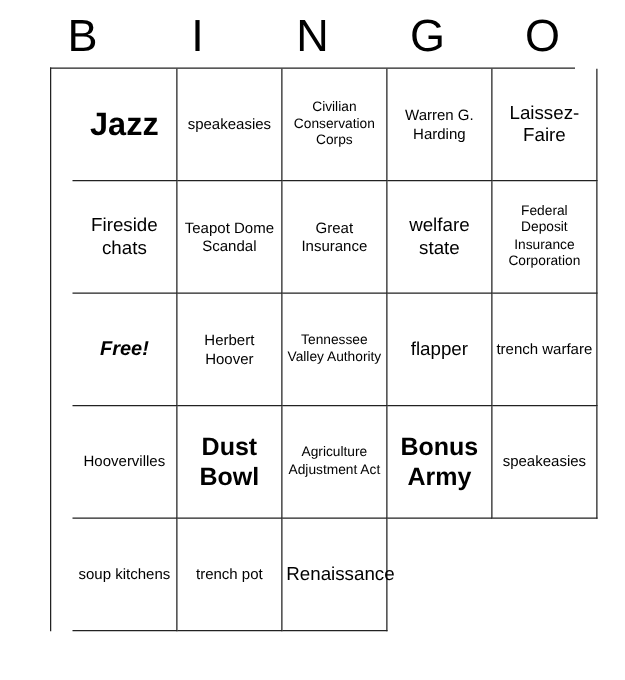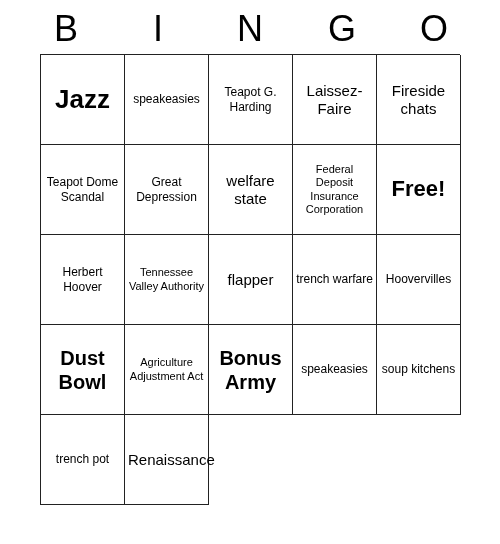--- a/index.html
+++ b/index.html
@@ -25,20 +25,21 @@
       width: 84px;
       text-align: center;
     }
     .bingo-grid {
       display: grid;
       grid-template-columns: repeat(5, 84px);
       grid-template-rows: repeat(5, 90px);
       border-left: 1.5px solid #222;
       border-top: 1.5px solid #222;
       width: 420px;
+      padding-left: 17px;
     }
     .bingo-cell {
       border-right: 1.5px solid #222;
       border-bottom: 1.5px solid #222;
       display: flex;
       align-items: center;
       justify-content: center;
       text-align: center;
       padding: 4px 3px;
       line-height: 1.2;
@@ -47,54 +48,57 @@
       display: block;
       width: 100%;
       text-align: center;
     }
     
     .size-xl { font-size: 26px; font-weight: bold; }
     .size-lg { font-size: 20px; font-weight: bold; }
     .size-md { font-size: 15px; }
     .size-sm { font-size: 12px; }
     .size-xs { font-size: 11px; }
-    .free-cell { font-size: 22px; font-weight: bold; }
+    .free-cell { font-size: 16px; font-weight: bold; font-style: italic; }
   </style>
 </head>
 <body>
 
 <div class="bingo-header">
   <span class="bingo-header-letter">B</span>
   <span class="bingo-header-letter">I</span>
   <span class="bingo-header-letter">N</span>
   <span class="bingo-header-letter">G</span>
   <span class="bingo-header-letter">O</span>
 </div>
 
 <div class="bingo-grid" id="bingo-grid">
 <div class="bingo-cell">
       <span class="size-xl">Jazz</span>
     </div>
     <div class="bingo-cell">
       <span class="size-sm">speakeasies</span>
     </div>
     <div class="bingo-cell">
-      <span class="size-sm">Teapot G. Harding</span>
+      <span class="size-xs">Civilian Conservation Corps</span>
+    </div>
+    <div class="bingo-cell">
+      <span class="size-sm">Warren G. Harding</span>
     </div>
     <div class="bingo-cell">
       <span class="size-md">Laissez-Faire</span>
     </div>
     <div class="bingo-cell">
       <span class="size-md">Fireside chats</span>
     </div>
     <div class="bingo-cell">
       <span class="size-sm">Teapot Dome Scandal</span>
     </div>
     <div class="bingo-cell">
-      <span class="size-sm">Great Depression</span>
+      <span class="size-sm">Great Insurance</span>
     </div>
     <div class="bingo-cell">
       <span class="size-md">welfare state</span>
     </div>
     <div class="bingo-cell">
       <span class="size-xs">Federal Deposit Insurance Corporation</span>
     </div>
     <div class="bingo-cell">
       <span class="free-cell">Free!</span>
     </div>

